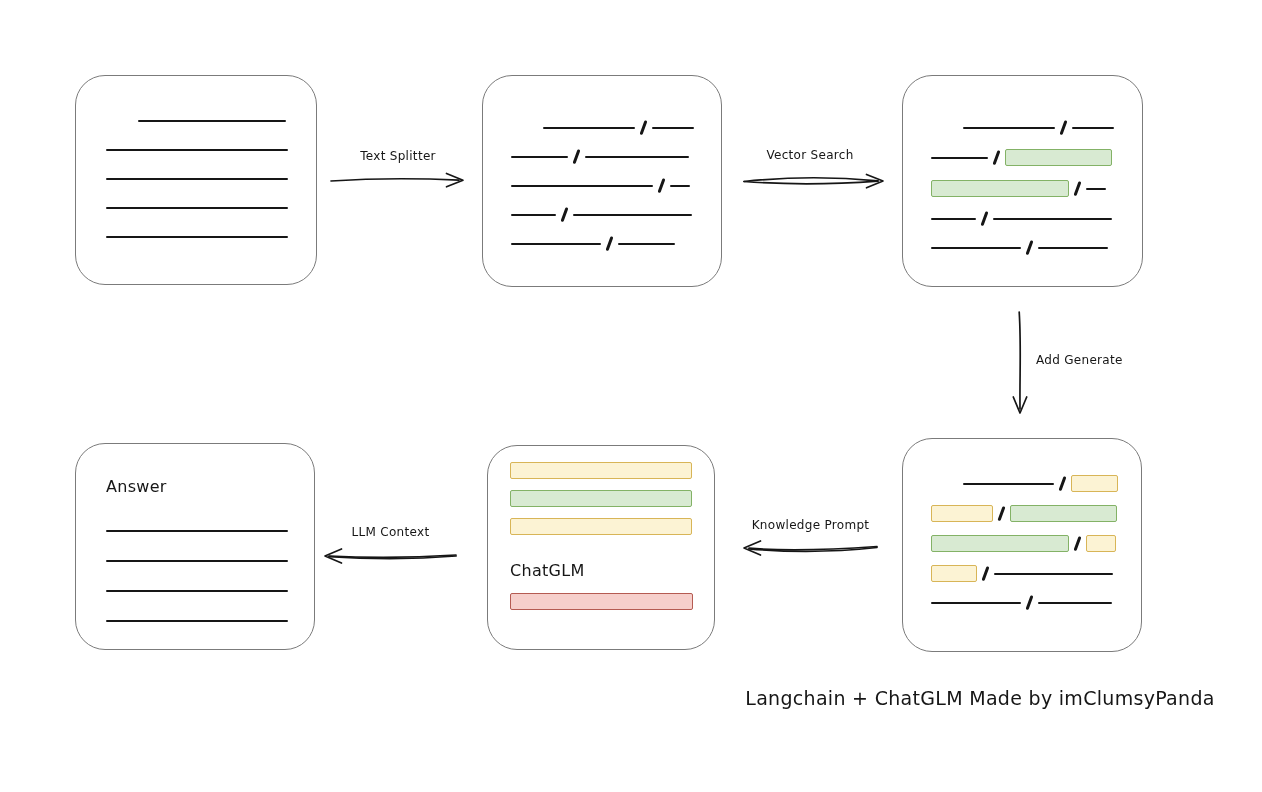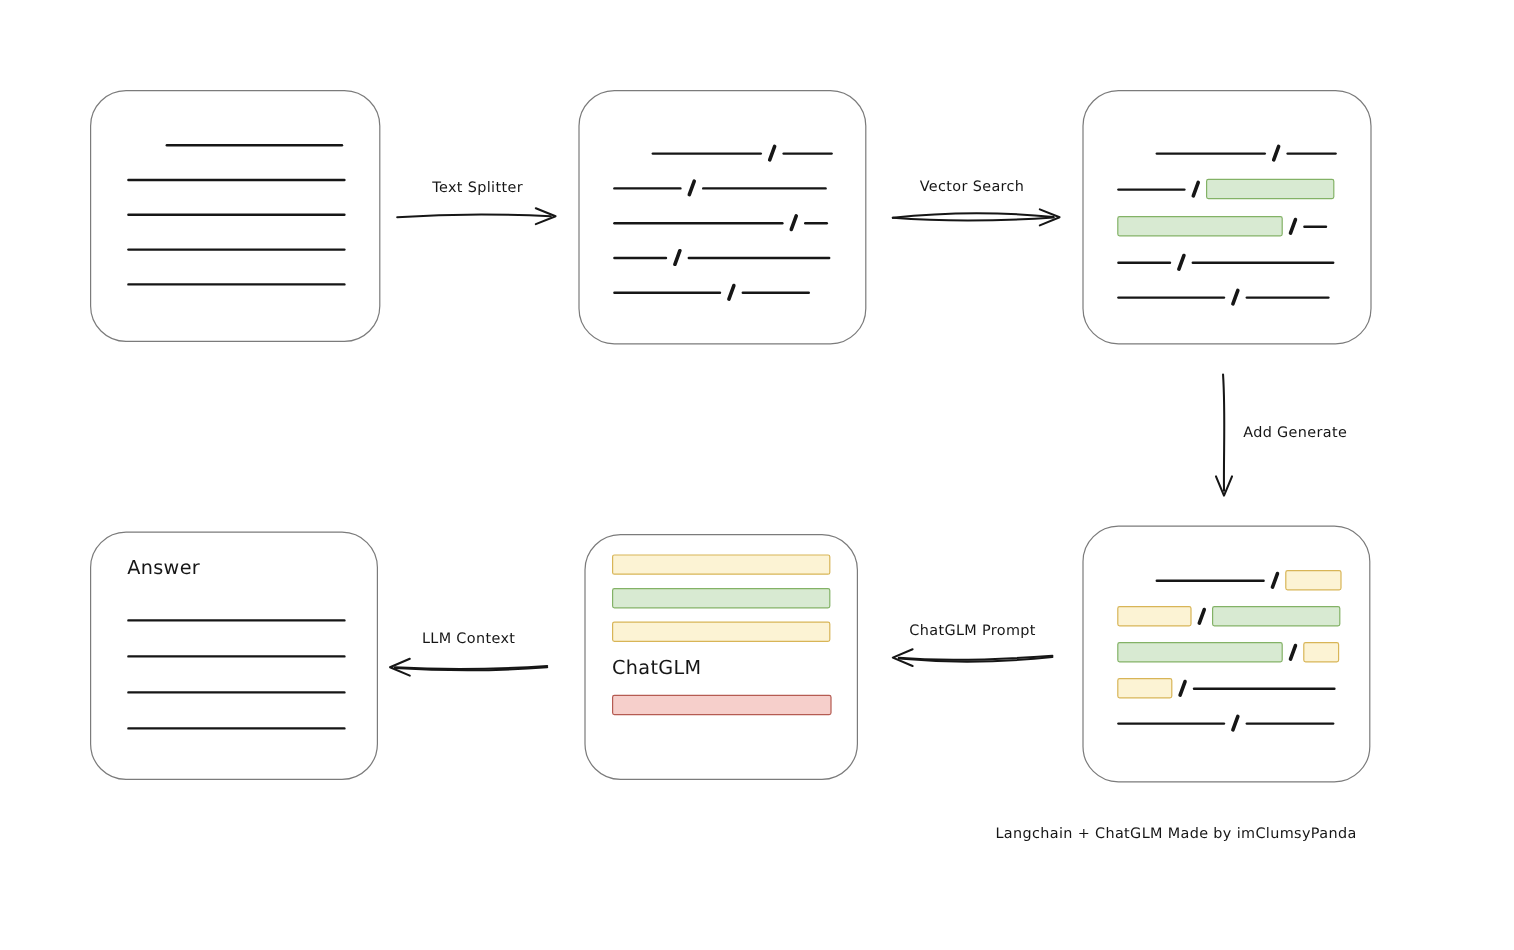--- a/index.html
+++ b/index.html
@@ -17,31 +17,31 @@
   #b3{left:902px;top:438px;width:240px;height:214px;padding:36px 28px 0;gap:13px;}
   #b4{left:487px;top:445px;width:228px;height:205px;padding:16px 22px 0;gap:11px;}
   #b5{left:75px;top:443px;width:240px;height:207px;padding:18px 30px 0;gap:28px;}
   .row{display:flex;align-items:center;gap:7px;flex:none;}
   .seg{flex:none;box-sizing:border-box;}
   .seg.line{height:2px;background:var(--ink,#161616);border-radius:2px;}
   .seg.slash{width:2.5px;height:15px;background:var(--ink,#161616);border-radius:2px;transform:rotate(20deg);}
   .seg.green{height:17px;background:var(--chunk-green-fill,#d8ead2);border:1.6px solid var(--chunk-green-border,#83b266);border-radius:2px;}
   .seg.yellow{height:17px;background:var(--chunk-yellow-fill,#fcf3d4);border:1.6px solid var(--chunk-yellow-border,#d8b557);border-radius:2px;}
   .seg.red{height:17px;background:var(--question-red-fill,#f6cfcb);border:1.6px solid var(--question-red-border,#b55b52);border-radius:2px;}
-  .heading{font-size:16px;line-height:22px;letter-spacing:.3px;color:var(--ink,#161616);}
+  .heading{font-size:16px;line-height:22px;letter-spacing:.3px;color:var(--ink,#161616);margin-top:14px;}
   #b5 .heading{margin-bottom:4px;}
   svg.arrows{position:absolute;left:0;top:0;pointer-events:none;}
   svg.arrows path{stroke:var(--ink,#161616);stroke-width:1.7;fill:none;stroke-linecap:round;stroke-linejoin:round;}
   .arrow-label{position:absolute;font-size:12px;letter-spacing:.3px;white-space:nowrap;color:var(--ink,#161616);}
   #lbl-ts{left:325px;top:149px;width:146px;text-align:center;}
   #lbl-vs{left:735px;top:148px;width:150px;text-align:center;}
   #lbl-ac{left:1036px;top:353px;}
   #lbl-gp{left:733px;top:518px;width:155px;text-align:center;}
   #lbl-lr{left:318px;top:525px;width:145px;text-align:center;}
-  .credit{position:absolute;left:745px;top:687px;width:470px;text-align:center;font-size:12px;letter-spacing:.3px;color:var(--ink,#161616);}
+  .credit{position:absolute;left:745px;top:687px;width:470px;text-align:center;font-size:19px;letter-spacing:.3px;color:var(--ink,#161616);}
 </style>
 </head>
 <body>
 
 <div class="canvas">
 
   <div class="box" id="b0">
       <div class="row" style="padding-left: 32px;">
         <span class="seg line" style="width: 148px;"></span>
       </div>
@@ -196,18 +196,18 @@
     <g>
       <path d="M456,555 C418,557.5 375,558.5 329,556"></path>
       <path d="M456,556 C418,559 375,559.5 329,556.6"></path>
       <path d="M341.5,549 L325,556 L341.5,563"></path>
     </g>
   </svg>
 
   <div class="arrow-label" id="lbl-ts">Text Splitter</div>
   <div class="arrow-label" id="lbl-vs">Vector Search</div>
   <div class="arrow-label" id="lbl-ac">Add Generate</div>
-  <div class="arrow-label" id="lbl-gp">ChatGLM Prompt</div>
+  <div class="arrow-label" id="lbl-gp">Knowledge Prompt</div>
   <div class="arrow-label" id="lbl-lr">LLM Context</div>
 
   <div class="credit">Langchain + ChatGLM Made by imClumsyPanda</div>
 
 </div>
 
 </body></html>

